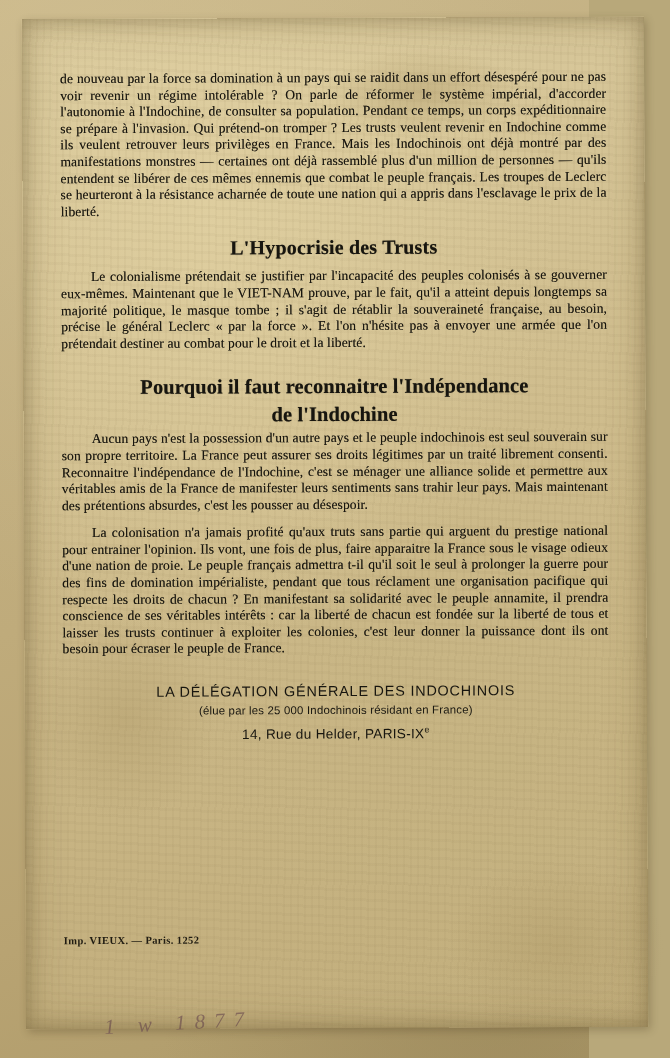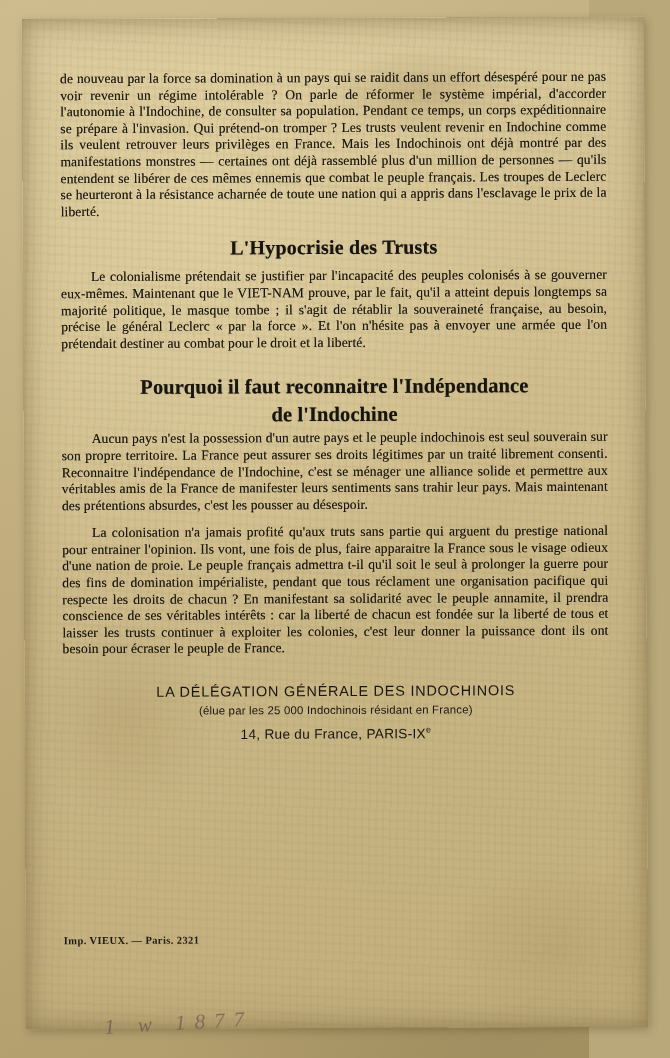--- a/index.html
+++ b/index.html
@@ -183,24 +183,24 @@
         <span class="line2">de l'Indochine</span>
       </h2>
 
       <p class="body indent">Aucun pays n'est la possession d'un autre pays et le peuple indochinois est seul souverain sur son propre territoire. La France peut assurer ses droits légitimes par un traité librement consenti. Reconnaitre l'indépendance de l'Indochine, c'est se ménager une alliance solide et permettre aux véritables amis de la France de manifester leurs sentiments sans trahir leur pays. Mais maintenant des prétentions absurdes, c'est les pousser au désespoir.</p>
 
       <p class="body indent"><span class="bold-block">La colonisation n'a jamais profité qu'aux truts sans partie qui arguent du prestige national pour entrainer l'opinion.</span><span> Ils vont, une fois de plus, faire apparaitre la France sous le visage odieux d'une nation de proie. Le peuple français admettra t-il qu'il soit le seul à prolonger la guerre pour des fins de domination impérialiste, pendant que tous réclament une organisation pacifique qui respecte les droits de chacun ? En manifestant sa solidarité avec le peuple annamite, il prendra conscience de ses véritables intérêts : car la liberté de chacun est fondée sur la liberté de tous et laisser les trusts continuer à exploiter les colonies, c'est leur donner la puissance dont ils ont besoin pour écraser le peuple de France.</span></p>
 
       <div class="signature">
         <div class="sig-main">LA DÉLÉGATION GÉNÉRALE DES INDOCHINOIS</div>
         <div class="sig-sub">(élue par les 25 000 Indochinois résidant en France)</div>
-        <div class="sig-addr"><span>14, Rue du France, PARIS-IX</span><sup>e</sup></div>
+        <div class="sig-addr"><span>14, Rue du Helder, PARIS-IX</span><sup>e</sup></div>
       </div>
 
     </div>
 
-    <div class="printer">Imp. VIEUX. — Paris. 2321</div>
+    <div class="printer">Imp. VIEUX. — Paris. 1252</div>
 
     <div class="pencil">1 w 1877</div>
 
     <div class="edge-shadow"></div>
   </div>
 </div>
 
 </body></html>

